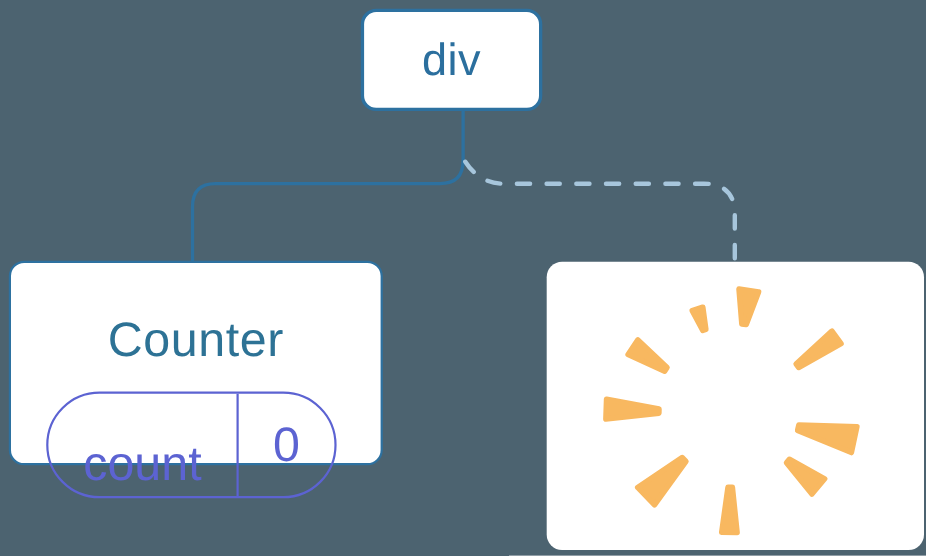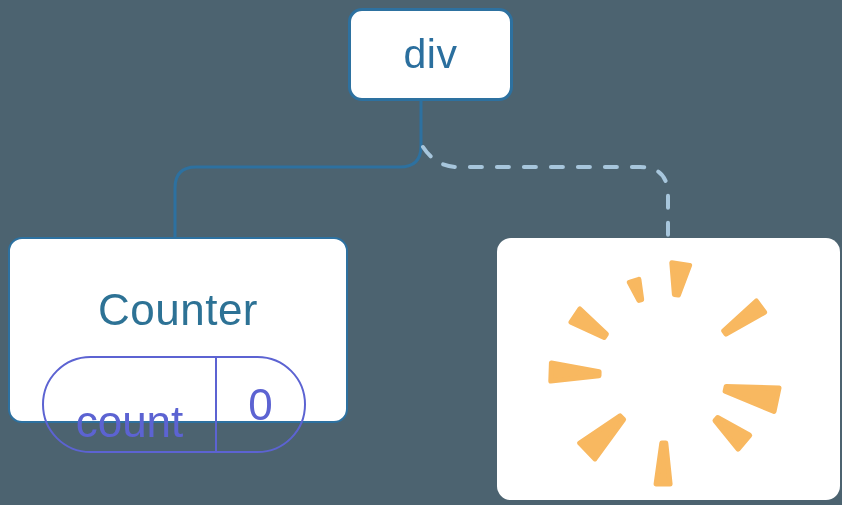--- a/index.html
+++ b/index.html
@@ -11,21 +11,21 @@
   }
 
   svg.connectors{position:absolute;inset:0;width:842px;height:505px;}
 
   .node{
     position:absolute;background:var(--node_fill,#fff);
     border-radius:14px;box-sizing:border-box;
   }
 
   .div-node{
-    left:348px;top:8px;width:165px;height:93px;
+    left:328px;top:8px;width:165px;height:93px;
     border:3px solid var(--tree_blue,#2D71A0);
     display:flex;align-items:center;justify-content:center;
   }
   .div-node .html-label{
     color:var(--html_text,#2B6F9E);
     font-size:41px;line-height:1;letter-spacing:0.5px;
   }
 
   .counter-node{
     left:8px;top:237px;width:340px;height:186px;

